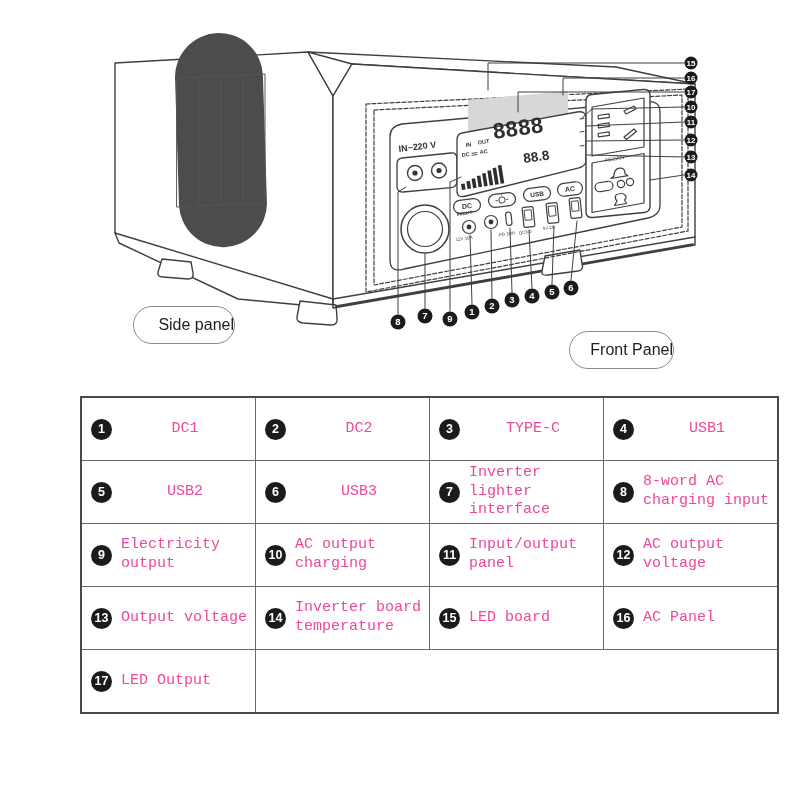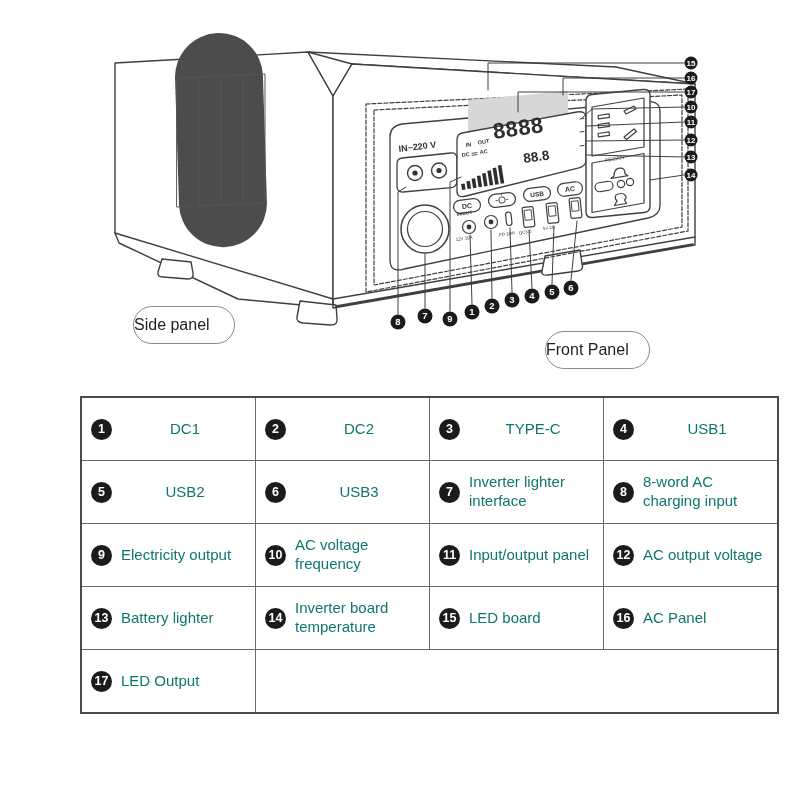--- a/index.html
+++ b/index.html
@@ -1,31 +1,31 @@
 <!DOCTYPE html>
 <html><head>
 <meta charset="utf-8">
 <style>
   html,body{margin:0;padding:0;background:#fff;}
   body{width:800px;height:800px;position:relative;font-family:"Liberation Sans",sans-serif;overflow:hidden;}
   #stage{position:absolute;inset:0;}
   svg text{font-family:"Liberation Sans",sans-serif;}
   .pill{position:absolute;border:1px solid #8a8a8a;border-radius:19px;background:#fff;
-        display:flex;align-items:center;justify-content:flex-start;
+        display:flex;align-items:center;justify-content:flex-end;
         font-size:16px;color:#1f1f1f;}
   #pill-side{left:133px;top:306px;width:100px;height:36px;}
-  #pill-front{left:545px;top:331px;width:103px;height:36px;}
+  #pill-front{left:569px;top:331px;width:103px;height:36px;}
   
   #spec-table{position:absolute;left:80px;top:396px;border-collapse:collapse;table-layout:fixed;}
   #spec-table td{border:1px solid #6a6a6a;width:158px;height:62px;padding:0 6px 0 9px;background:#fff;}
   #spec-table{border:2px solid #4a4a4a;}
   .cellflex{display:flex;align-items:center;gap:9px;}
   .num{flex:0 0 auto;width:21px;height:21px;border-radius:50%;background:#1b1b1b;color:#fff;
        font-size:12.5px;font-weight:bold;display:flex;align-items:center;justify-content:center;}
-  .lbl{font-size:15px;color:#0f766e;line-height:1.25;}
+  .lbl{font-size:15px;color:#ec4899;line-height:1.25;font-family:Liberation Mono, monospace;}
   .c .lbl{flex:1;text-align:center;}
 </style>
 </head>
 <body>
 
 <div id="stage">
 
 <svg width="800" height="392" viewBox="0 0 800 392">
   <g fill="none" stroke="#3f3f3f" stroke-width="1.4" stroke-linejoin="round" stroke-linecap="round">
 
@@ -284,41 +284,41 @@
   <tr>
     <td>
             <div class="cellflex">
               <span class="num">9</span>
               <span class="lbl">Electricity output</span>
             </div>
           </td>
     <td>
             <div class="cellflex">
               <span class="num">10</span>
-              <span class="lbl">AC voltage frequency</span>
+              <span class="lbl">AC output charging</span>
             </div>
           </td>
     <td>
             <div class="cellflex">
               <span class="num">11</span>
               <span class="lbl">Input/output panel</span>
             </div>
           </td>
     <td>
             <div class="cellflex">
               <span class="num">12</span>
               <span class="lbl">AC output voltage</span>
             </div>
           </td>
   </tr>
   <tr>
     <td>
             <div class="cellflex">
               <span class="num">13</span>
-              <span class="lbl">Battery lighter</span>
+              <span class="lbl">Output voltage</span>
             </div>
           </td>
     <td>
             <div class="cellflex">
               <span class="num">14</span>
               <span class="lbl">Inverter board temperature</span>
             </div>
           </td>
     <td>
             <div class="cellflex">

